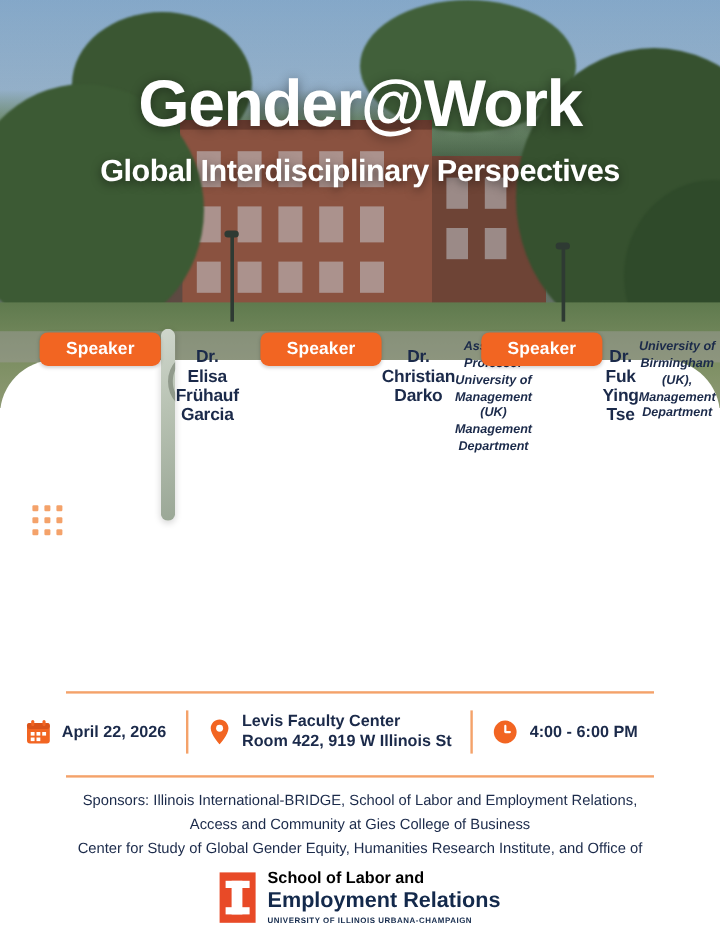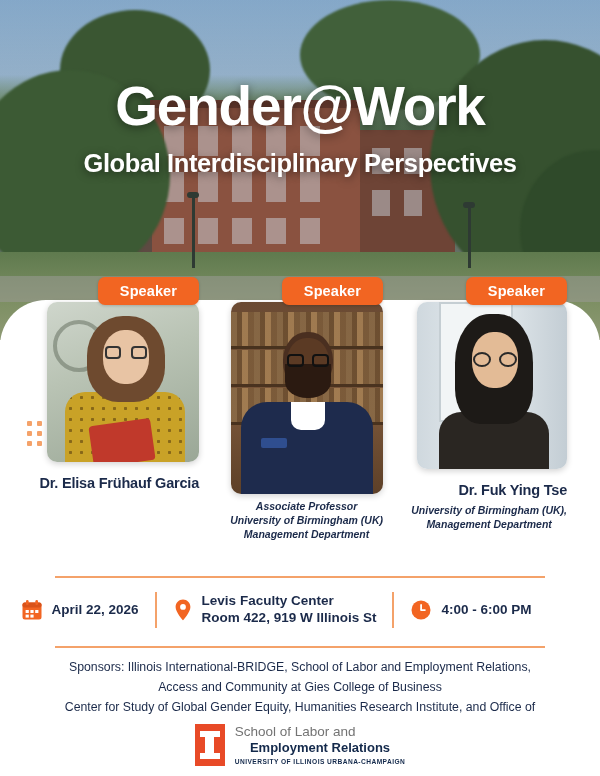--- a/index.html
+++ b/index.html
@@ -79,21 +79,20 @@
     text-align: center;
     z-index: 5;
   }
   .title {
     color: #ffffff;
     font-size: 55px;
     font-weight: 800;
     letter-spacing: -1.2px;
     line-height: 1.04;
     text-shadow: 0 2px 10px rgba(0,0,0,0.45);
-    margin-top: 20px;
   }
   .subtitle {
     margin-top: 14px;
     color: #ffffff;
     font-size: 25.5px;
     font-weight: 700;
     letter-spacing: -0.4px;
     text-shadow: 0 2px 8px rgba(0,0,0,0.5);
   }
 
@@ -127,22 +126,21 @@
     left: 0; top: 277px;
     width: 600px;
     display: flex;
     justify-content: center;
     gap: 18px;
     z-index: 8;
   }
   .sp {
     width: 166px;
     display: flex;
-    flex-direction: column;
-    align-items: flex-end;
+    align-items: flex-start;
   }
   .sp-badge {
     background: #f26522;
     color: #ffffff;
     font-size: 14.5px;
     font-weight: 800;
     padding: 6px 22px;
     border-radius: 7px;
     letter-spacing: 0.1px;
     position: relative;
@@ -283,22 +281,22 @@
     width: 9px; height: 28px; background: #ffffff;
   }
   .logo-i::after {
     content: "";
     position: absolute;
     width: 20px; height: 6px; background: #ffffff;
     top: 7px;
     box-shadow: 0 22px 0 0 #ffffff;
   }
   .logo-txt { line-height: 1.16; }
-  .logo-l1 { color:#737373; font-size:13.5px; font-weight:400; }
-  .logo-l2 { color:#13294b; font-size:13px; font-weight:800;text-align:center; }
+  .logo-l1 { color:#000000; font-size:13.5px; font-weight:700; }
+  .logo-l2 { color:#13294b; font-size:18px; font-weight:800; }
   .logo-l3 { color:#13294b; font-size:6.6px; font-weight:700; letter-spacing:.45px; margin-top:3px; }
 </style>
 </head>
 <body>
 
 <div class="poster">
 
   <div class="hero">
     <div class="hero-photo">
       <div class="tree t4"></div>
@@ -390,23 +388,24 @@
         <div class="p2-shelf" style="top:120px;"></div>
         <div class="p2-body"></div>
         <div class="p2-shirt"></div>
         <div class="p2-logo"></div>
         <div class="p2-head"></div>
         <div class="p2-face"></div>
         <div class="p2-beard"></div>
         <div class="p2-g1"></div>
         <div class="p2-g2"></div>
       </div>
+      <div class="sp-name">Dr. Christian Darko</div>
       <div class="sp-title">
         <div>Associate Professor</div>
-        <div>University of Birmingham (UK)</div>
+        <div>University of Management (UK)</div>
         <div>Management Department</div>
       </div>
     </div>
 
     <div class="sp sp3">
       <div class="sp-badge">Speaker</div>
       <div class="sp-photo">
         <div class="p3-bg"></div>
         <div class="p3-door"></div>
         <div class="p3-body"></div>

